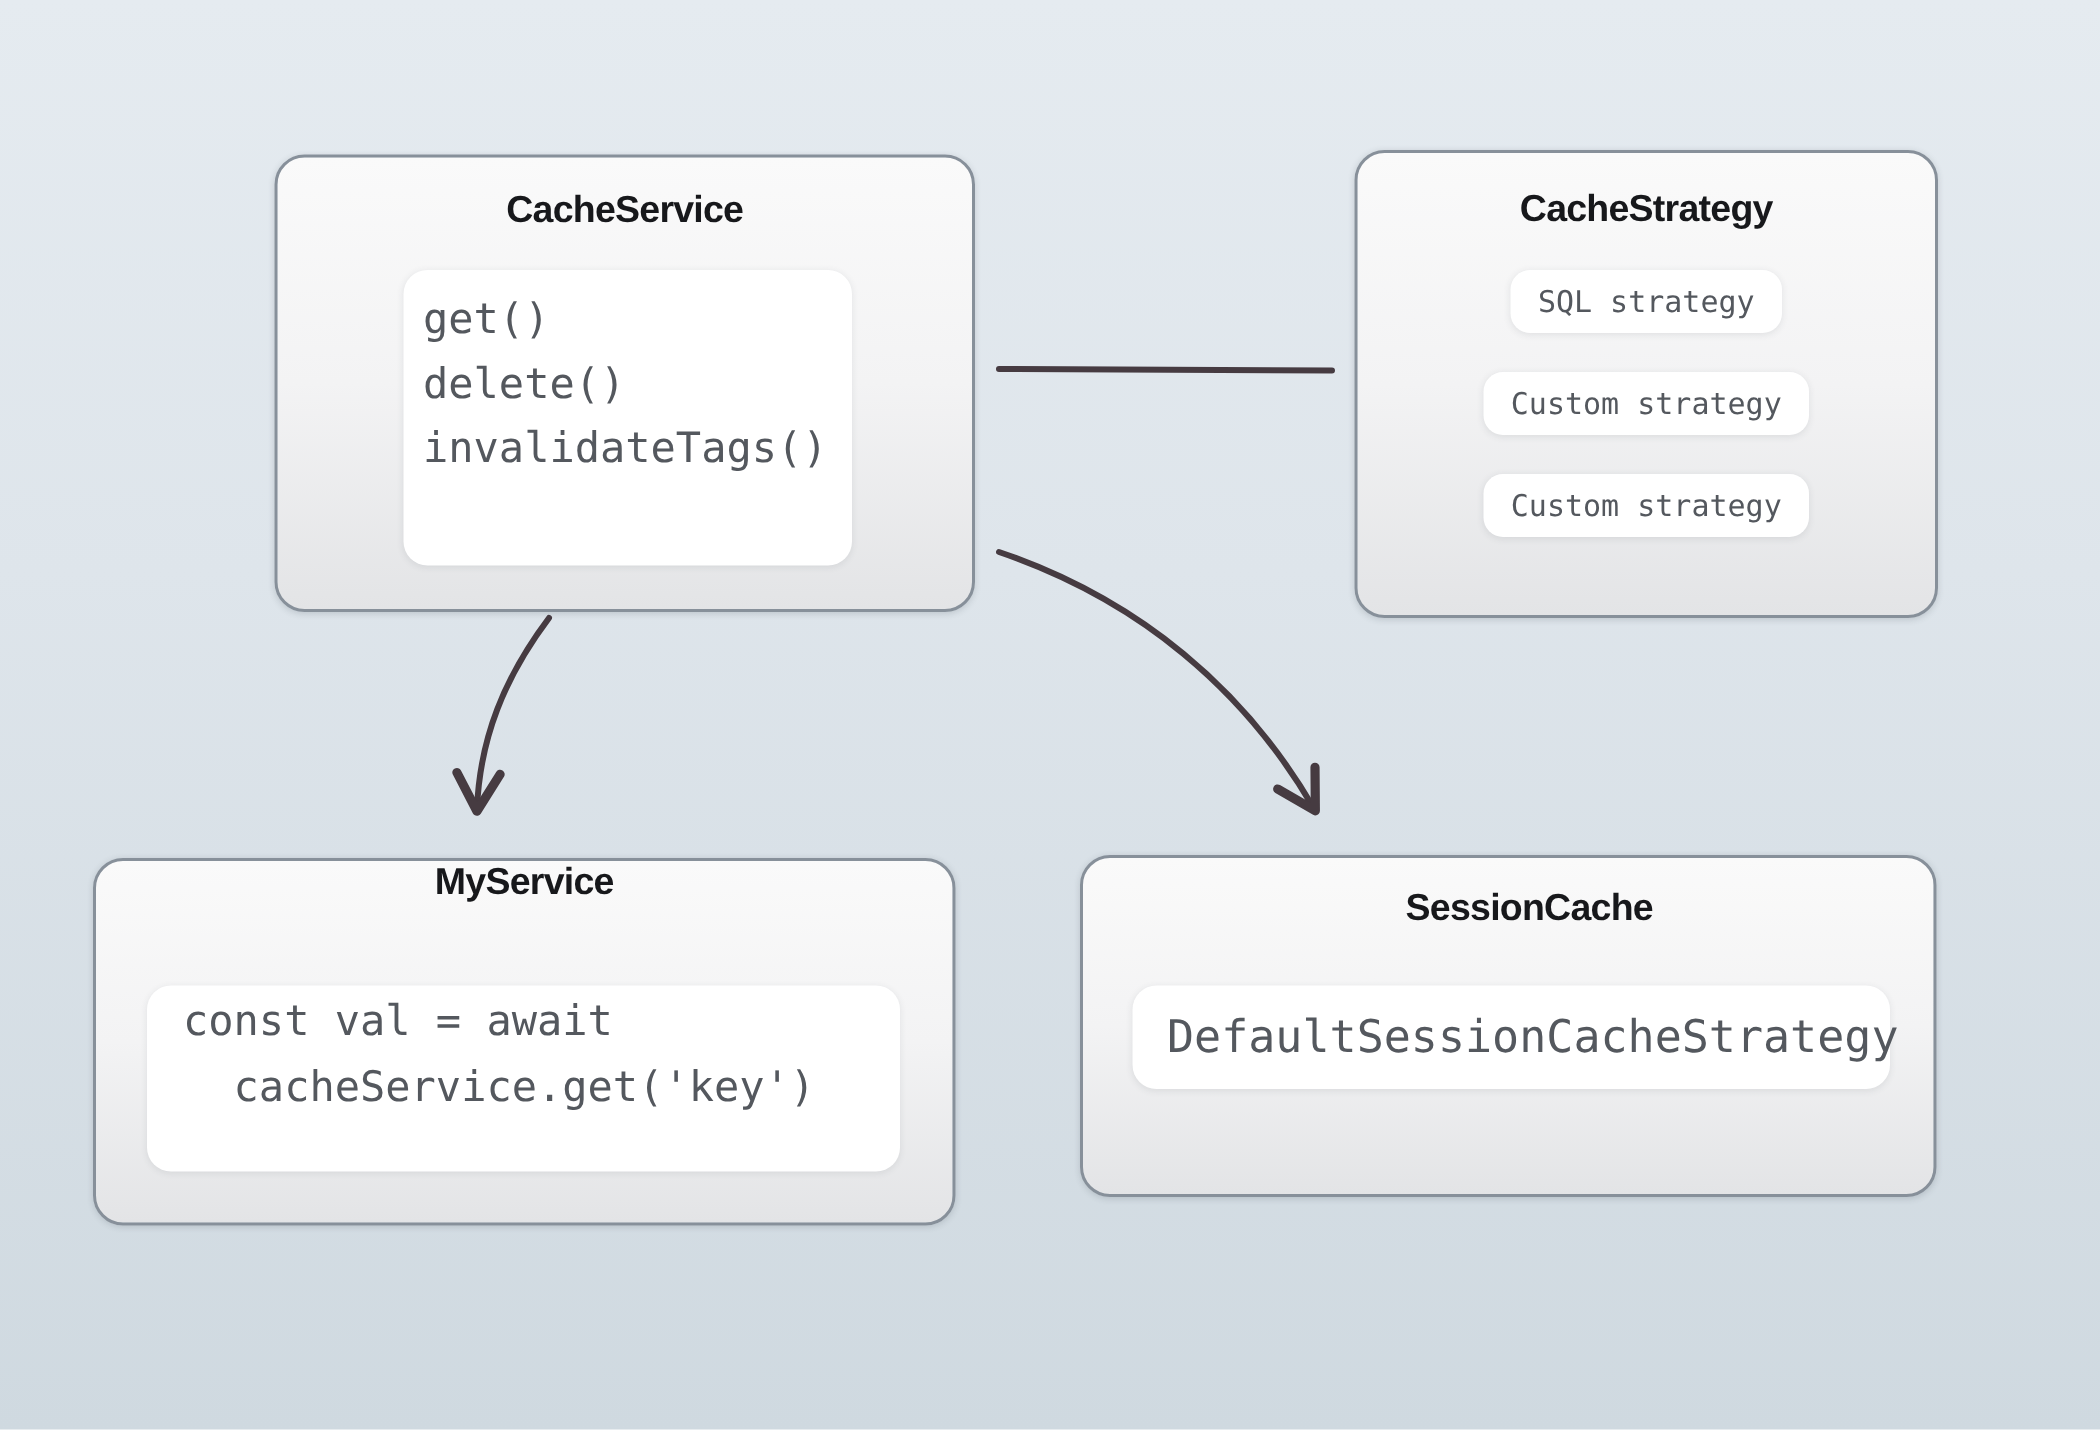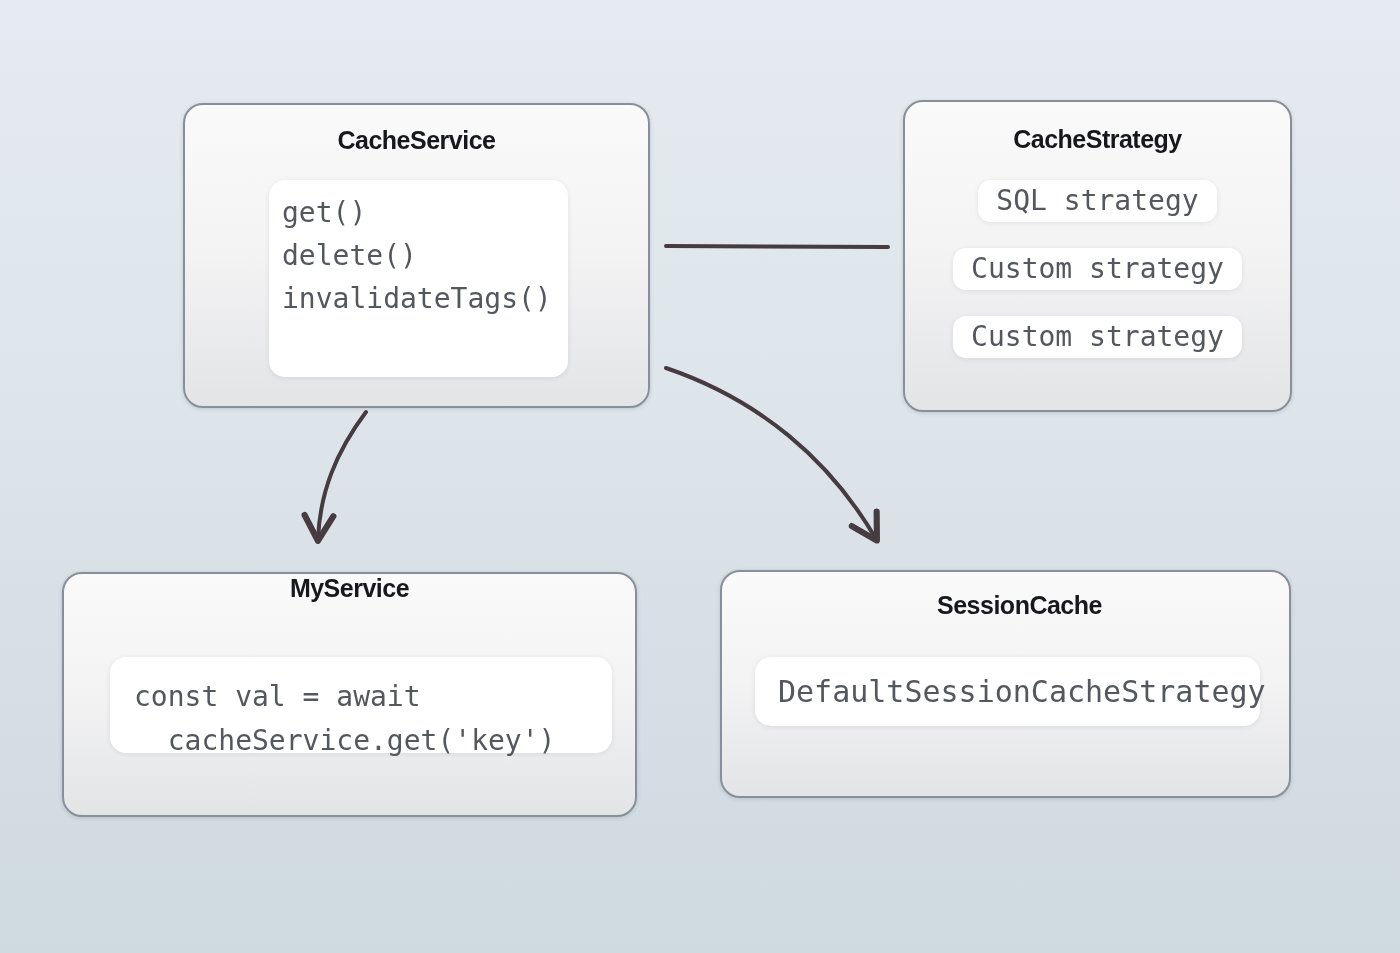--- a/index.html
+++ b/index.html
@@ -51,33 +51,32 @@
   .method-line { font-size: 28px; line-height: 43px; white-space: pre; }
   
   .node-cache-strategy { left: 903px; top: 100px; width: 389px; height: 312px;
     display: flex; flex-direction: column; align-items: center; }
   .node-cache-strategy .node-title { margin-top: 23px; }
   .pill {
     margin-top: 26px;
     background: #ffffff;
     border-radius: 13px;
     padding: 4px 18px;
-    font-size: 28px;
+    font-size: 20px;
     line-height: 34px;
     box-shadow: 0 1px 5px rgba(50,60,70,0.10);
     white-space: pre;
   }
   .pill:first-of-type { margin-top: 24px; }
   
   .node-my-service { left: 62px; top: 572px; width: 575px; height: 245px; }
   .node-my-service .node-title { }
   .node-my-service .code-panel {
-    left: 34px; top: 83px; width: 502px; height: 96px;
-    padding: 18px 0 0 24px;
-    margin-left: 12px;
+    left: 34px; top: 83px; width: 502px; height: 124px;
+    padding: 2px 0 0 24px;
   }
   .code-line { font-size: 28px; line-height: 44px; white-space: pre; }
   
   .node-session-cache { left: 720px; top: 570px; width: 571px; height: 228px; padding-left: 28px; }
   .node-session-cache .node-title { margin-top: 19px; }
   .node-session-cache .code-panel {
     left: 33px; top: 85px; width: 505px; height: 69px;
     padding: 0 0 0 23px;
     display: flex; align-items: center;
   }

